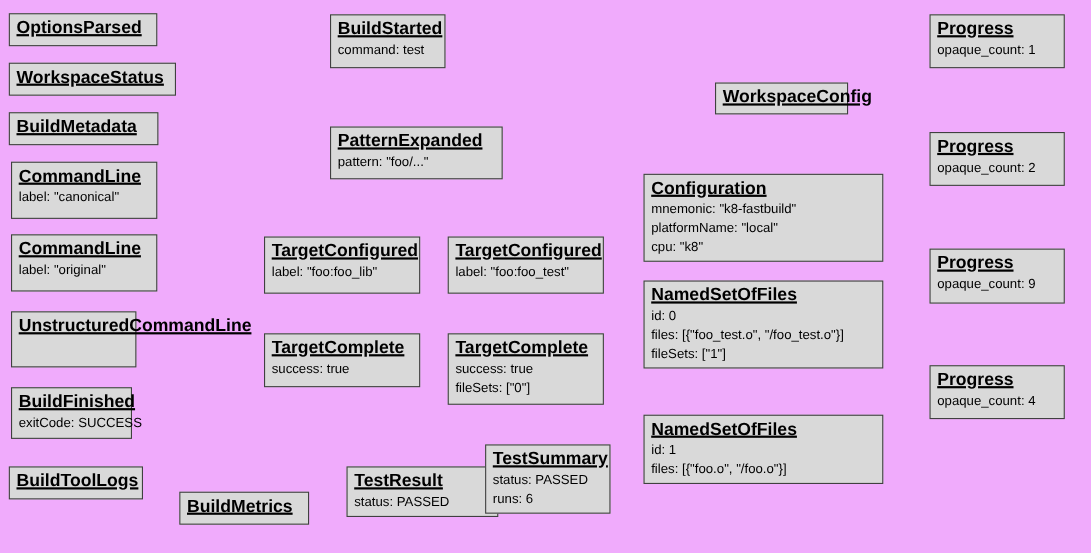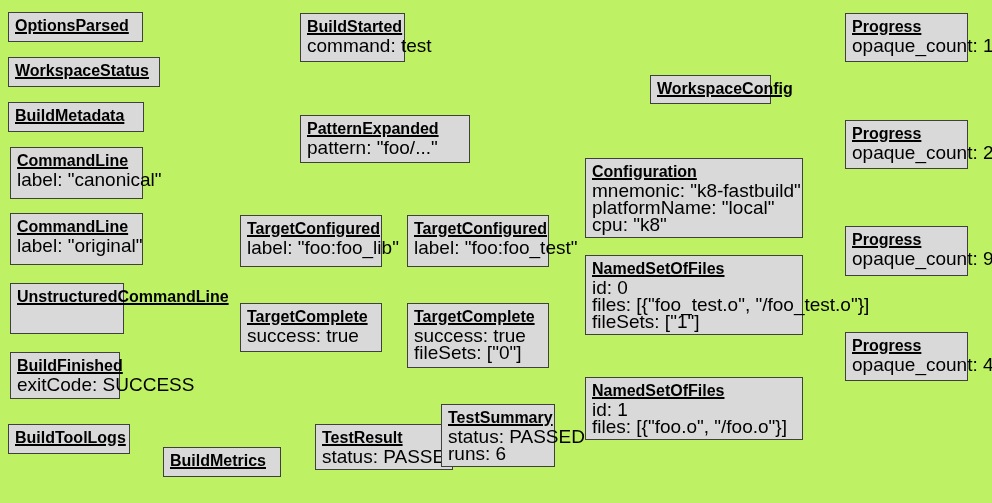--- a/index.html
+++ b/index.html
@@ -4,42 +4,42 @@
 <style>
   html, body {
     margin: 0;
     padding: 0;
     background: #000000;
   }
   .canvas {
     position: relative;
     width: 992px;
     height: 503px;
-    background: #bef264;
+    background: #f0abfc;
     overflow: hidden;
     font-family: "Liberation Sans", sans-serif;
   }
   .box {
     position: absolute;
     box-sizing: border-box;
     background: #d9d9d9;
     border: 1px solid #404040;
     padding: 3px 6px 4px 6px;
   }
   .box-title {
     font-size: 16px;
     font-weight: bold;
     color: #000000;
     text-decoration: underline;
     text-decoration-thickness: 2px;
     line-height: 20px;
     white-space: normal;
   }
   .box-line {
-    font-size: 19px;
+    font-size: 12px;
     color: #000000;
     line-height: 17px;
     white-space: nowrap;
   }
 </style>
 </head>
 <body>
 
 <div class="canvas">
 
@@ -80,21 +80,21 @@
 
   <div class="box" style="left:163px;top:447px;width:118px;min-height:30px">
     <div class="box-title">BuildMetrics</div>
   </div>
 
   <div class="box" style="left:300px;top:13px;width:105px;min-height:49px">
     <div class="box-title">BuildStarted</div>
     <div class="box-line">command: test</div>
   </div>
 
-  <div class="box" style="left:300px;top:115px;width:170px;min-height:48px">
+  <div class="box" style="left:300px;top:115px;width:157px;min-height:48px">
     <div class="box-title">PatternExpanded</div>
     <div class="box-line">pattern: "foo/..."</div>
   </div>
 
   <div class="box" style="left:240px;top:215px;width:142px;min-height:52px">
     <div class="box-title">TargetConfigured</div>
     <div class="box-line">label: "foo:foo_lib"</div>
   </div>
 
   <div class="box" style="left:407px;top:215px;width:142px;min-height:52px">

